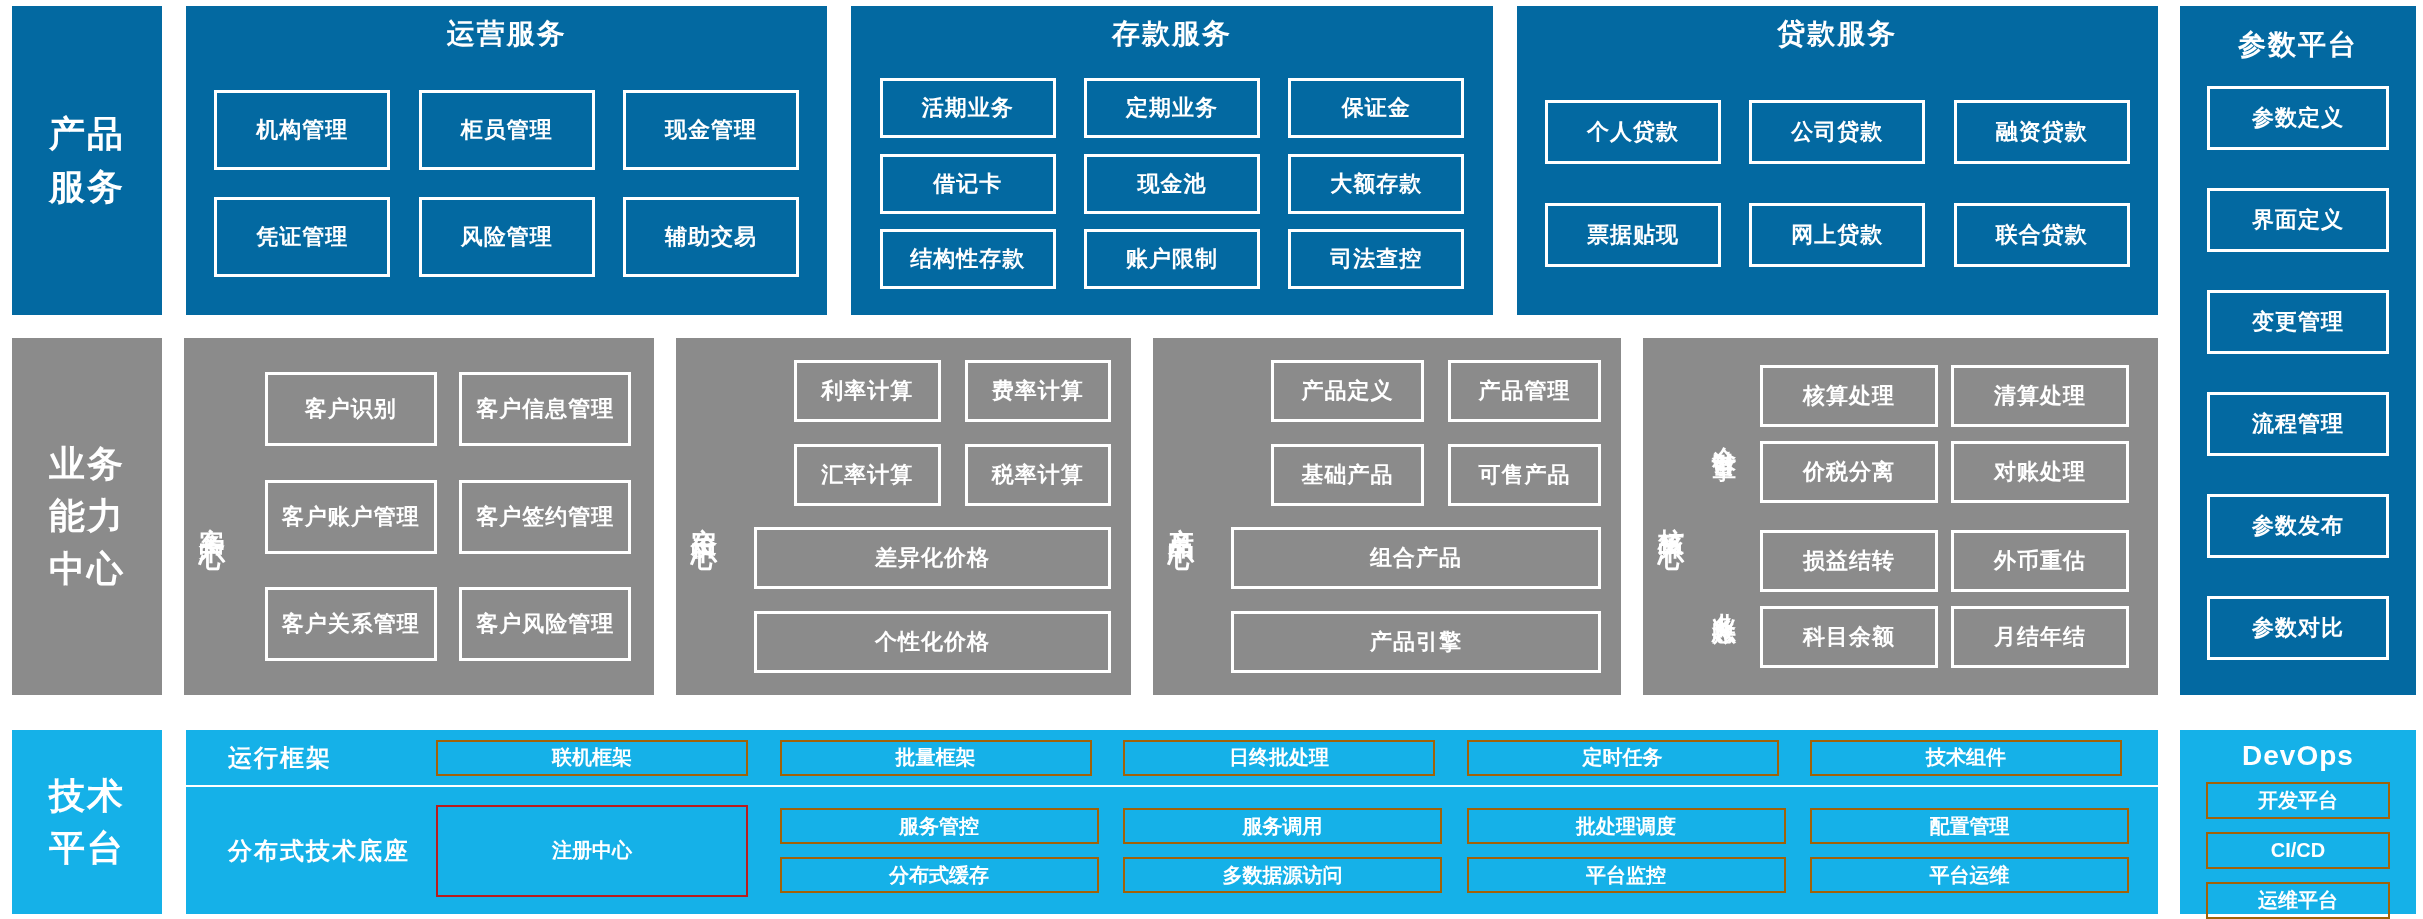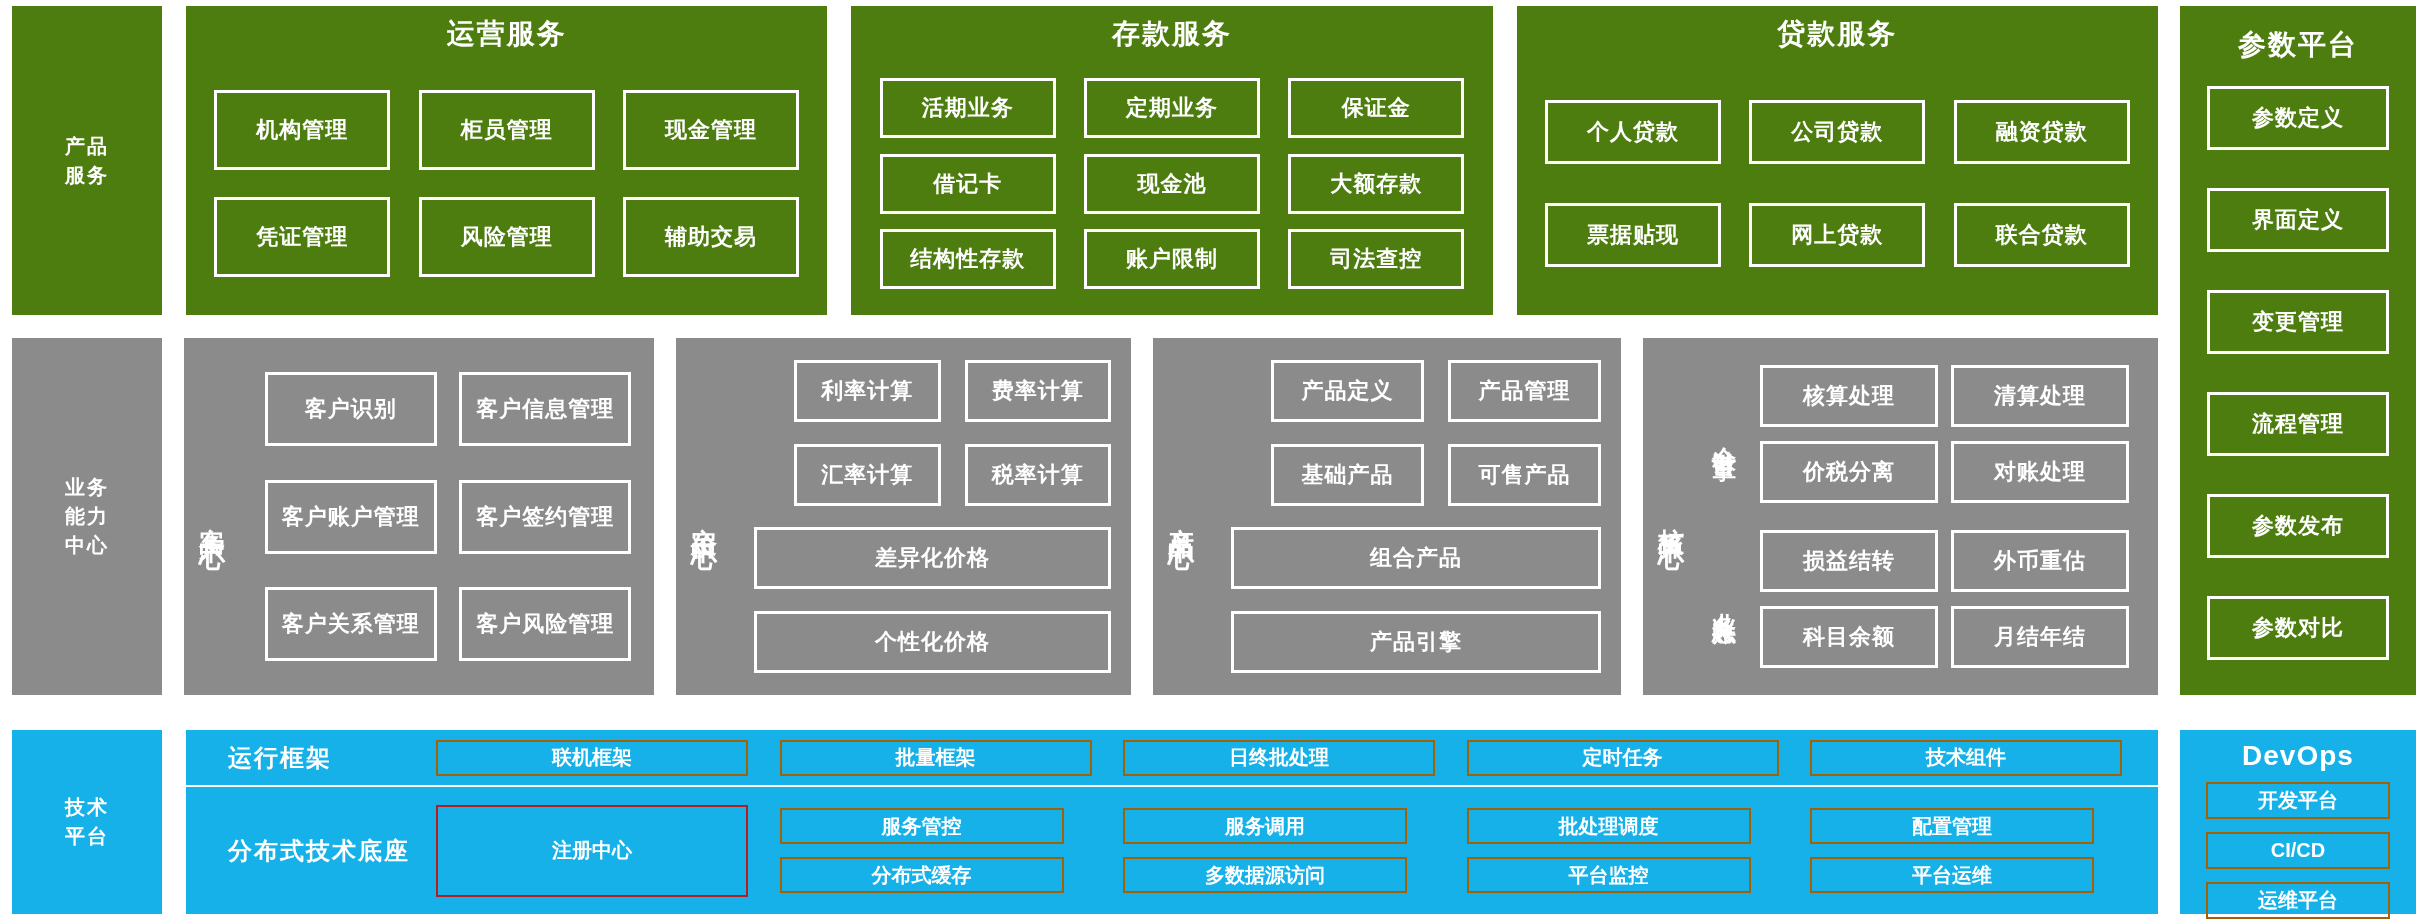--- a/index.html
+++ b/index.html
@@ -1,28 +1,28 @@
 <!DOCTYPE html>
 <html><head>
 <meta charset="utf-8">
 <style>
   html,body{margin:0;padding:0;background:#fff;}
   .page{
     position:relative;width:2423px;height:919px;background:#ffffff;
     font-family:"Liberation Sans","DejaVu Sans",sans-serif;
     color:#ffffff;font-weight:bold;overflow:hidden;
   }
-  .teal-bg{background:#4d7c0f;}
+  .teal-bg{background:#0369a1;}
   .gray-bg{background:#8b8b8b;}
   .blue-bg{background:#15b1e8;}
 
   
   .side-label{
     width:150px;flex:0 0 150px;display:flex;align-items:center;justify-content:center;
-    font-size:20px;line-height:1.45;white-space:pre-line;text-align:center;letter-spacing:2px;
+    font-size:36px;line-height:1.45;white-space:pre-line;text-align:center;letter-spacing:2px;
   }
   .box{
     border:3px solid #ffffff;display:flex;align-items:center;justify-content:center;
     font-size:22px;letter-spacing:1px;box-sizing:border-box;text-align:center;
   }
   .chip{
     border:2px solid #a16207;display:flex;align-items:center;justify-content:center;
     font-size:20px;height:36px;box-sizing:border-box;
   }
   .vlabel{
@@ -75,21 +75,21 @@
   .region-bottom{position:absolute;left:12px;top:730px;width:2146px;height:184px;display:flex;gap:24px;}
   .bottom-stack{flex:1;display:flex;flex-direction:column;gap:2px;}
   .band1{flex:0 0 55px;display:flex;align-items:center;}
   .band2{flex:1;display:flex;align-items:center;}
   .band-label{flex:0 0 250px;padding-left:42px;font-size:24px;letter-spacing:2px;box-sizing:border-box;}
   .band1-chips{flex:1;display:flex;justify-content:space-between;align-items:center;padding-right:36px;}
   .band1-chips .chip{width:312px;}
   .band2-area{flex:1;display:flex;justify-content:space-between;align-items:center;padding-right:36px;}
   .featured{width:312px;height:92px;border:2px solid #b91c1c;display:flex;align-items:center;justify-content:center;font-size:20px;box-sizing:border-box;}
   .chip-col{display:flex;flex-direction:column;gap:13px;width:312px;}
-  .chip-col .chip{width:284px;}
+  .chip-col .chip{width:319px;}
 
   
   .region-devops{
     position:absolute;left:2180px;top:730px;width:236px;height:184px;
     display:flex;flex-direction:column;align-items:center;
   }
   .devops-title{margin:10px 0 10px;font-size:28px;letter-spacing:1px;}
   .devops-stack{display:flex;flex-direction:column;gap:13px;}
   .devops-stack .chip{width:184px;height:37px;}
 </style>

